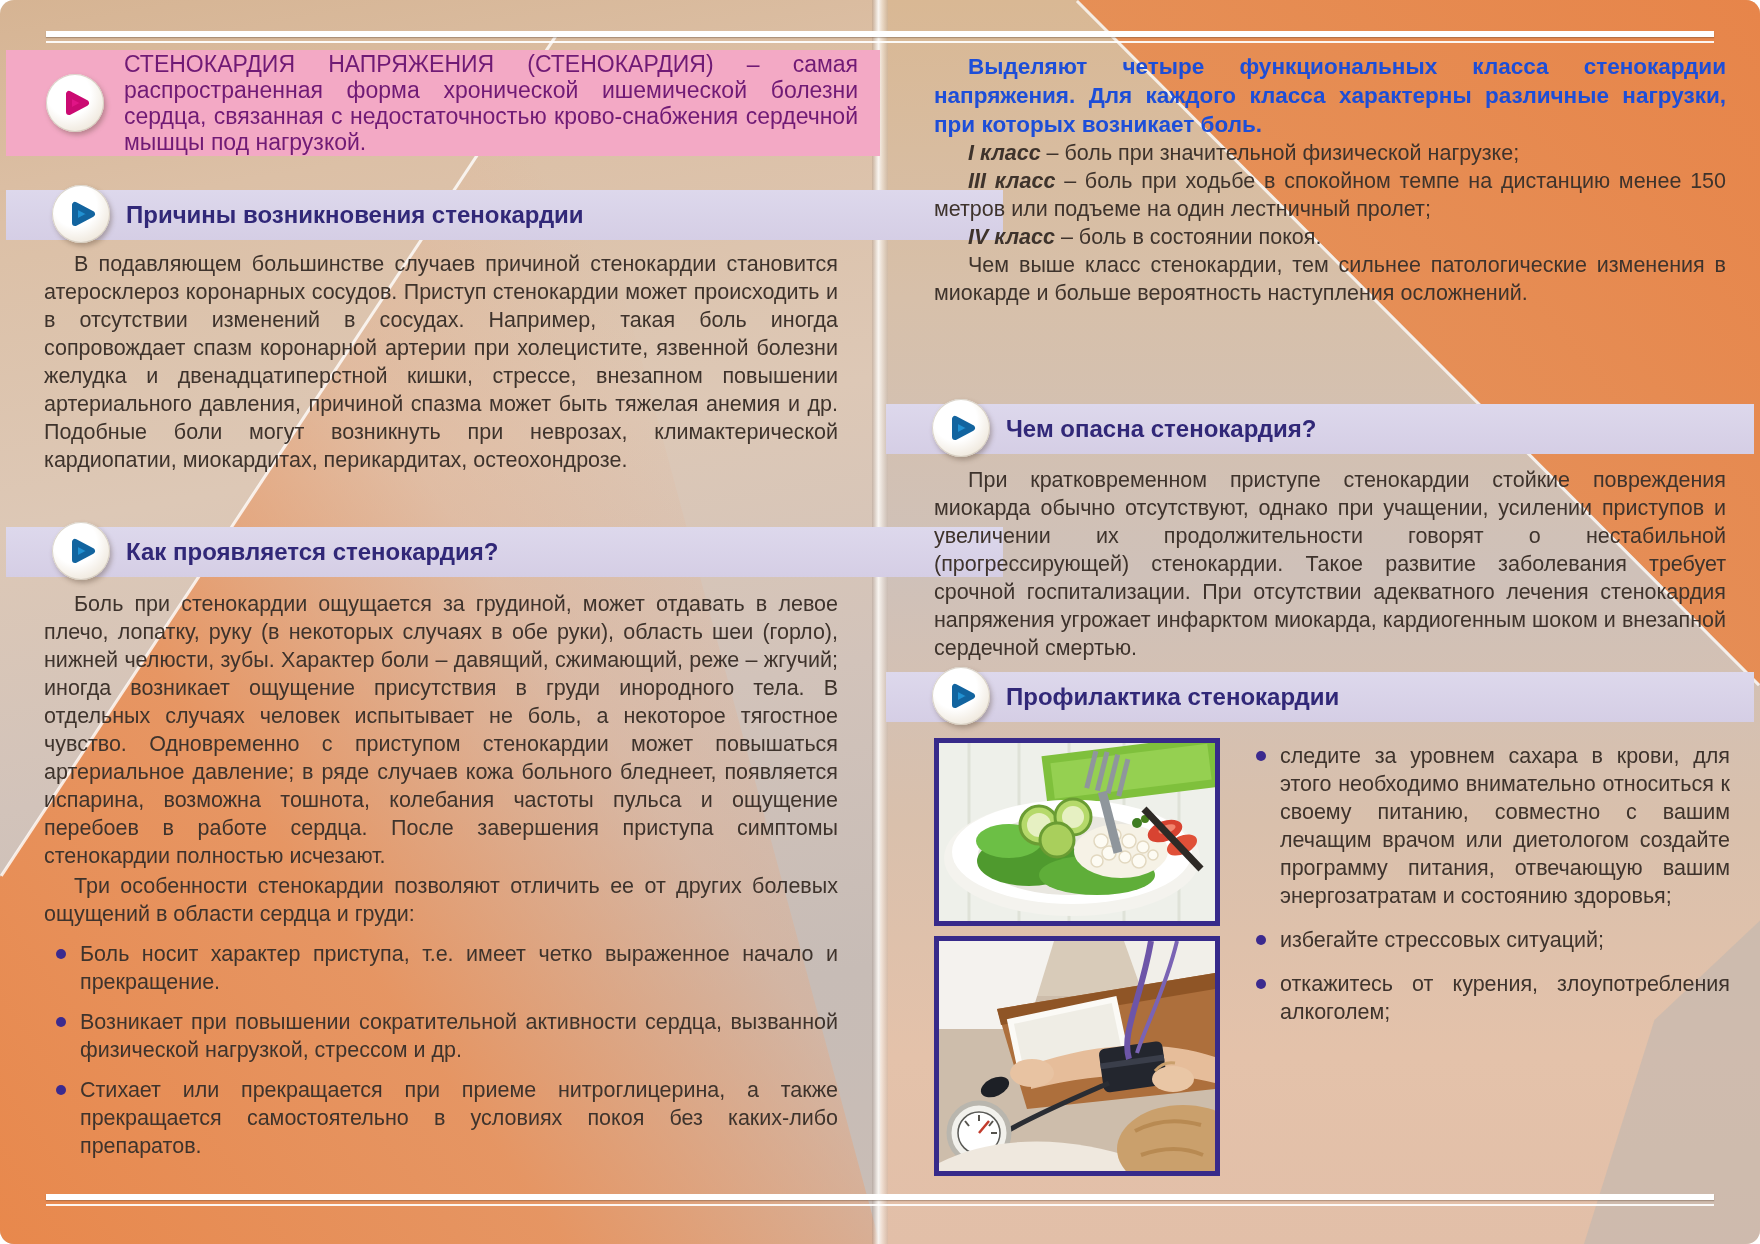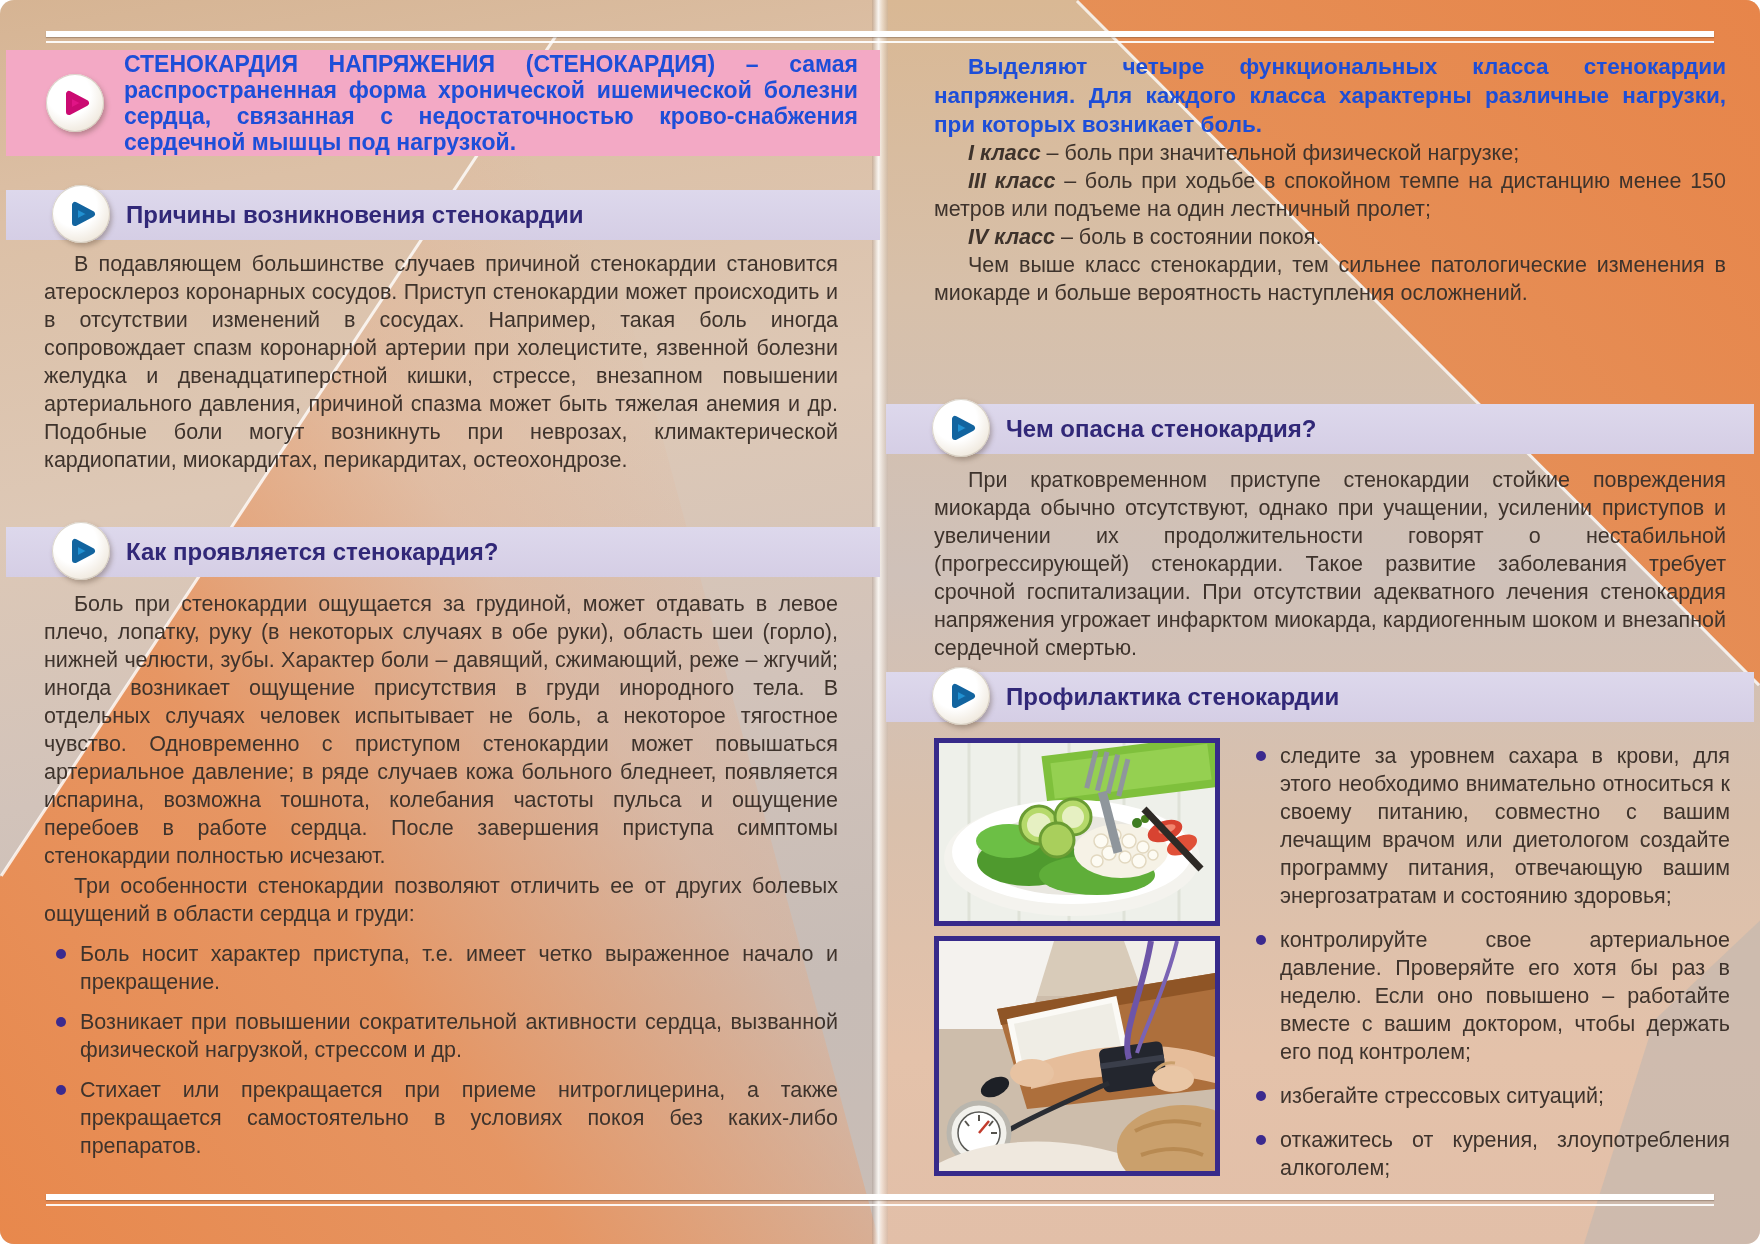--- a/index.html
+++ b/index.html
@@ -31,26 +31,26 @@
   .rule{position:absolute;left:46px;width:1668px;height:6px;background:#ffffff;box-shadow:0 1px 1px rgba(90,70,55,.35);}
   .rule-thin{position:absolute;left:46px;width:1668px;height:2px;background:rgba(255,255,255,.92);}
   
   .play-badge{width:58px;height:58px;border-radius:50%;flex:0 0 auto;
     background:radial-gradient(circle at 40% 35%,#ffffff 42%,#f1ebe1 72%,#ddd4c6 100%);
     box-shadow:2px 3px 5px rgba(90,70,55,.38),inset 0 0 0 1px rgba(200,190,175,.65);
     display:flex;align-items:center;justify-content:center;position:absolute;}
   .title-box{position:absolute;left:6px;top:50px;width:874px;height:106px;background:#f3a9c5;}
   .title-box .play-badge{left:40px;top:24px;}
   .title-text{position:absolute;left:118px;right:22px;top:50%;transform:translateY(-50%);
-    color:#1d4ed8;font-size:23px;line-height:26px;font-weight:bold;text-align:justify;}
+    color:#701a75;font-size:23px;line-height:26px;font-weight:normal;text-align:justify;}
   .bar{position:absolute;height:50px;background:linear-gradient(180deg,#ddd8ec 0%,#d5cee5 100%);}
   .bar .play-badge{left:46px;top:-5px;}
   .bar .bar-label{position:absolute;left:120px;top:0;line-height:50px;
     color:#312878;font-size:24px;font-weight:bold;white-space:nowrap;}
-  .bar-left{left:6px;width:874px;}
+  .bar-left{left:6px;width:997px;}
   .bar-right{left:886px;width:868px;}
   .body-text{color:#3e332c;font-size:21.5px;line-height:28px;text-align:justify;}
   .body-text p{margin:0;text-indent:30px;}
   .flow p + p{margin-top:2px;}
   .bullet{position:relative;padding-left:36px;text-indent:0 !important;margin-top:12px;}
   .bullet .dot{position:absolute;left:12px;top:9px;width:10px;height:10px;border-radius:50%;background:#3b2a8e;}
   .intro{font-weight:bold;font-size:22.5px;line-height:29px;color:#1d4ed8;text-align:justify;margin:0;}
   .fc p{margin:0;text-indent:34px;}
   .fc .fc-label{font-weight:bold;font-style:italic;}
   .photo{position:absolute;left:934px;width:286px;border:5px solid #372a8a;background:#ddd;box-sizing:border-box;}
@@ -251,24 +251,20 @@
     </svg>
   </div>
 
   <div class="right-bullets body-text">
     <div class="bullet">
       <span class="dot"></span>
       <span>следите за уровнем сахара в крови, для этого необходимо внимательно относиться к своему питанию, совместно с вашим лечащим врачом или диетологом создайте программу питания, отвечающую вашим энергозатратам и состоянию здоровья;</span>
     </div>
     <div class="bullet">
       <span class="dot"></span>
-      <span>контролируйте свое артериальное давление. Проверяйте его хотя бы раз в неделю. Если оно повышено – работайте вместе с вашим доктором, чтобы держать его под контролем;</span>
-    </div>
-    <div class="bullet">
-      <span class="dot"></span>
       <span>избегайте стрессовых ситуаций;</span>
     </div>
     <div class="bullet">
       <span class="dot"></span>
       <span>откажитесь от курения, злоупотребления алкоголем;</span>
     </div>
   </div>
 
 </div>
 

